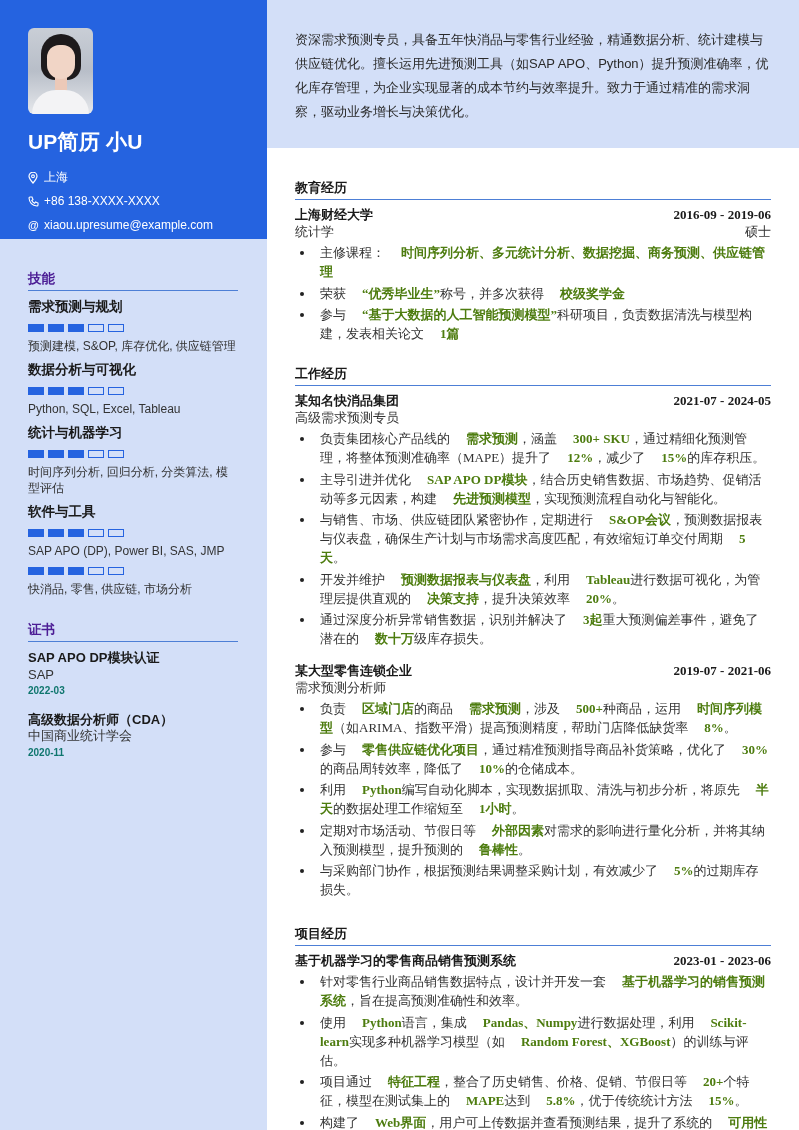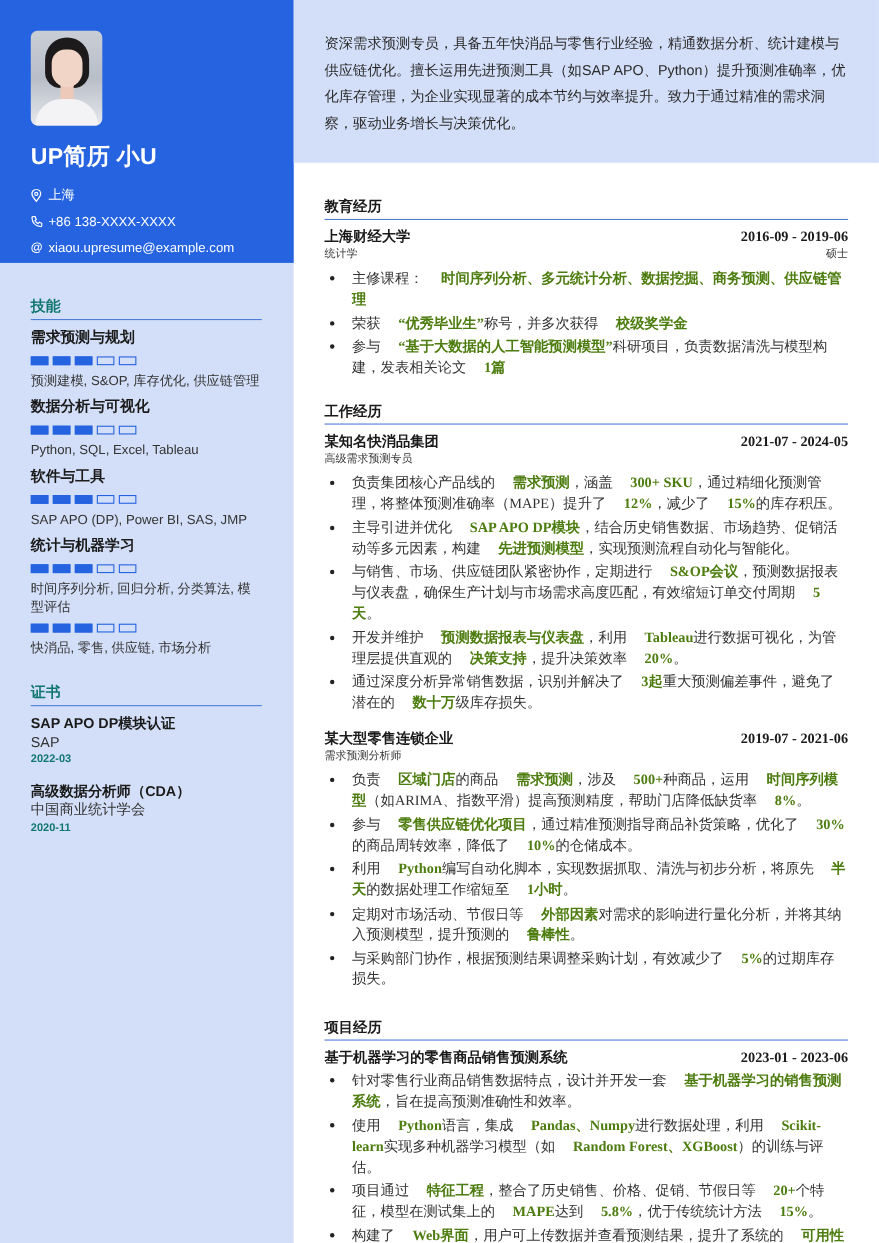--- a/index.html
+++ b/index.html
@@ -35,21 +35,21 @@
     font-size: 21px; font-weight: bold; letter-spacing: 0.2px;
   }
   .contact { margin-top: 10px; }
   .contact-row {
     display: flex; align-items: center; height: 23.5px;
     font-size: 12px;
   }
   .contact-row .ic { width: 16px; font-size: 11px; display: inline-flex; justify-content: flex-start; }
   .side-body { padding: 0 28px; }
   .side-title {
-    font-size: 13.5px; font-weight: bold; color: #0f766e;
+    font-size: 13.5px; font-weight: bold; color: #4c1d95;
     border-bottom: 1.5px solid #4d7fd6;
     padding-bottom: 2px; width: 210px;
   }
   .skills { margin-top: 31px; }
   .skill { margin-top: 7px; }
   .skill-name { font-size: 13.5px; font-weight: bold; color: #1a1a1a; line-height: 18px; }
   .bar { display: flex; gap: 4px; margin-top: 8px; }
   .bar span { width: 16px; height: 8px; border: 1px solid #2563e0; }
   .bar span.on { background: #2563e0; }
   .skill-desc { font-size: 12px; color: #333; margin-top: 6px; line-height: 16px; width: 210px; }
@@ -71,21 +71,21 @@
     padding: 0 28px;
   }
   .sec { margin-top: 32px; font-family: Liberation Serif, serif; }
   .sec-title {
     font-size: 13px; font-weight: bold; color: #1a1a1a;
     border-bottom: 1.5px solid #4d7fd6; padding-bottom: 2px;
   }
   .entry { margin-top: 6px; }
   .entry + .entry { margin-top: 14px; }
   .entry-head { display: flex; justify-content: space-between; font-size: 13px; font-weight: bold; color: #1a1a1a; line-height: 17px; }
-  .entry-sub { display: flex; justify-content: space-between; font-size: 10px; color: #333; line-height: 17px; gap: 47px; }
+  .entry-sub { display: flex; justify-content: space-between; font-size: 13px; color: #333; line-height: 17px; gap: 47px; }
   ul.bullets { list-style: none; margin-top: 3px; }
   ul.bullets li {
     position: relative; padding-left: 25px; font-size: 13px; line-height: 19px;
     color: #333; margin-top: 2.5px;
   }
   ul.bullets li::before {
     content: ""; position: absolute; left: 5px; top: 8px; width: 4px; height: 4px; border-radius: 50%; background: #222;
   }
   ul.bullets li b { color: #4d7c0f; padding-left: 16px; }
 </style>
@@ -146,40 +146,40 @@
             <div class="bar">
               <span class="on"></span>
               <span class="on"></span>
               <span class="on"></span>
               <span></span>
               <span></span>
             </div>
             <div class="skill-desc">Python, SQL, Excel, Tableau</div>
           </div>
           <div class="skill">
+            <div class="skill-name">统计与机器学习</div>
+            <div class="bar">
+              <span class="on"></span>
+              <span class="on"></span>
+              <span class="on"></span>
+              <span></span>
+              <span></span>
+            </div>
+            <div class="skill-desc">时间序列分析, 回归分析, 分类算法, 模型评估</div>
+          </div>
+          <div class="skill">
             <div class="skill-name">软件与工具</div>
             <div class="bar">
               <span class="on"></span>
               <span class="on"></span>
               <span class="on"></span>
               <span></span>
               <span></span>
             </div>
             <div class="skill-desc">SAP APO (DP), Power BI, SAS, JMP</div>
-          </div>
-          <div class="skill">
-            <div class="skill-name">统计与机器学习</div>
-            <div class="bar">
-              <span class="on"></span>
-              <span class="on"></span>
-              <span class="on"></span>
-              <span></span>
-              <span></span>
-            </div>
-            <div class="skill-desc">时间序列分析, 回归分析, 分类算法, 模型评估</div>
           </div>
           <div class="skill">
             <div class="bar">
               <span class="on"></span>
               <span class="on"></span>
               <span class="on"></span>
               <span></span>
               <span></span>
             </div>
             <div class="skill-desc">快消品, 零售, 供应链, 市场分析</div>

